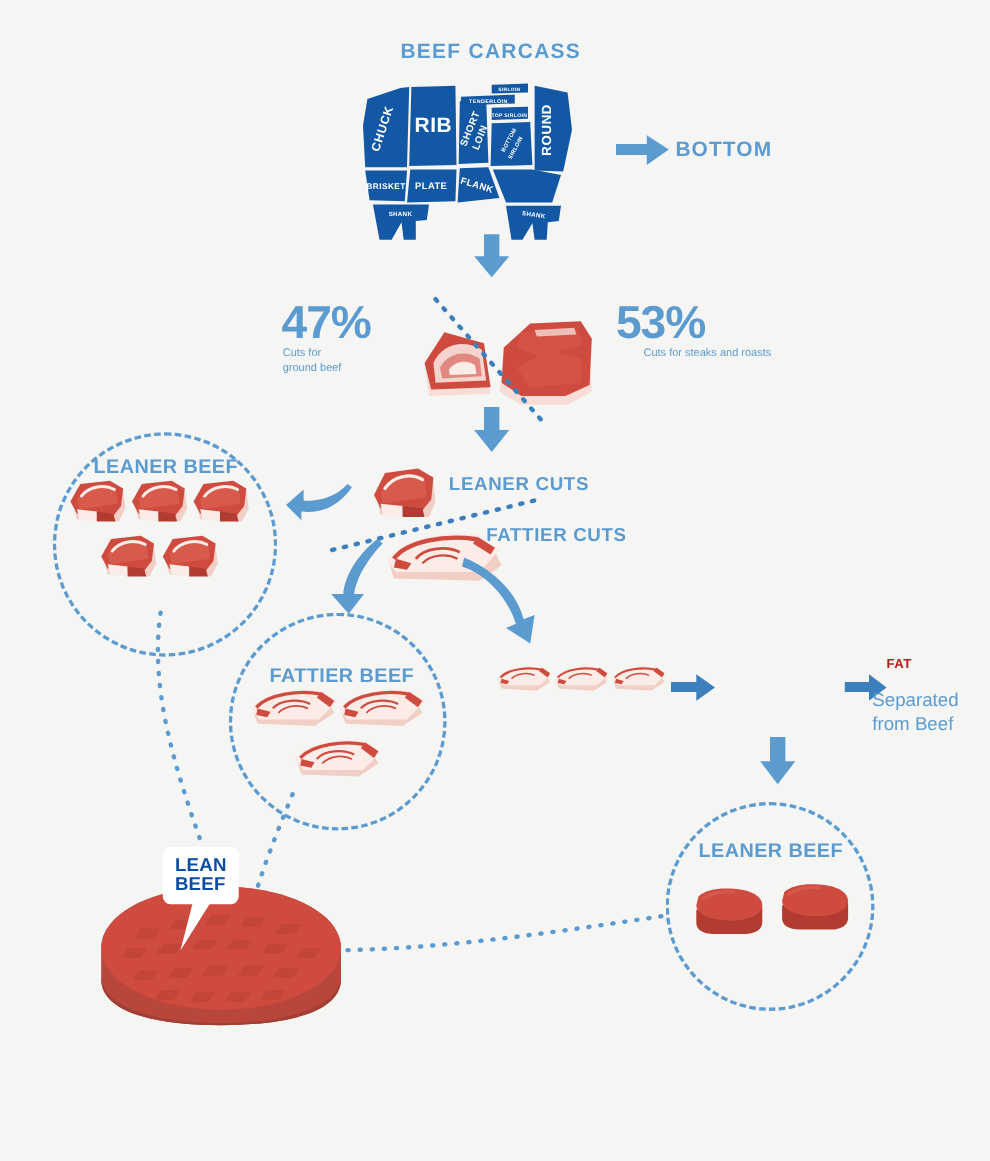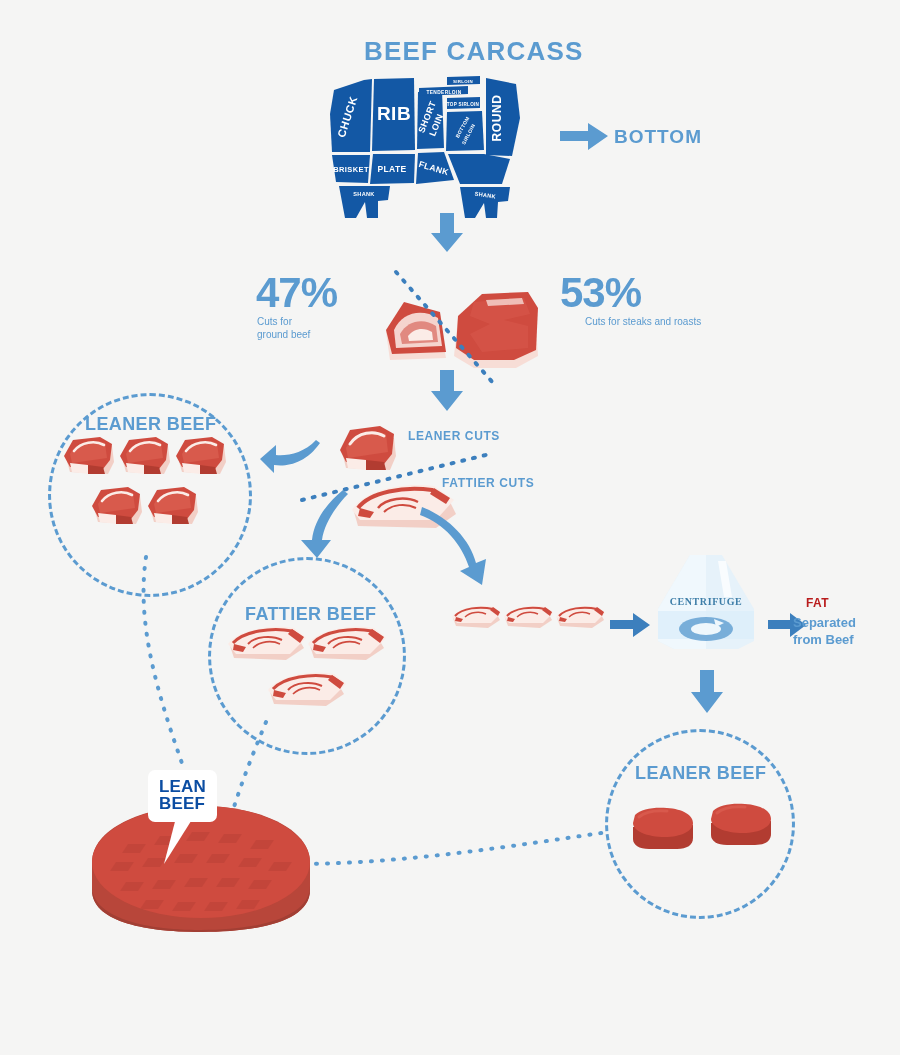--- a/index.html
+++ b/index.html
@@ -12,27 +12,27 @@
   }
   #stage{position:absolute;inset:0;}
   .abs{position:absolute;}
   .lbl{
     color:#5b9bd0;
     font-weight:bold;
     letter-spacing:.5px;
     white-space:pre;
     line-height:1.12;
   }
-  .title{font-size:26px;letter-spacing:1.2px;}
-  .cuts-lbl{font-size:12px;letter-spacing:.6px;}
+  .title{font-size:19px;letter-spacing:1.2px;}
+  .cuts-lbl{font-size:17px;letter-spacing:.6px;}
   .circle-lbl{font-size:18px;letter-spacing:.4px;}
   .pct{font-size:42px;font-weight:bold;color:#5b9bd0;line-height:1;letter-spacing:-1px;text-align:right;}
   .pct-sub{font-size:10px;color:#5b9bd0;font-weight:normal;line-height:1.25;letter-spacing:0;}
   .fat-lbl{font-size:12px;font-weight:bold;color:#b91c1c;letter-spacing:.4px;}
-  .fat-sub{font-size:13px;color:#5b9bd0;font-weight:bold;line-height:1.3;letter-spacing:0;}
+  .fat-sub{font-size:17px;color:#5b9bd0;font-weight:normal;line-height:1.3;letter-spacing:0;margin-top:11px;}
   .bones-lbl{font-size:19px;letter-spacing:1px;}
   .dcircle{
     border:3px dashed #5b9bd0;
     border-radius:50%;
     box-sizing:border-box;
   }
   .bubble{
     background:#ffffff;
     border-radius:7px;
     color:#0b4da2;
@@ -265,32 +265,20 @@
       <use href="#smallwedge" x="104" y="0"></use>
     </svg>
   </div>
 
   <div class="abs" style="left:610px;top:611px;">
     <svg width="42" height="28" viewBox="0 0 42 28">
       <path d="M0 9 L23 9 L23 2 L40 14 L23 26 L23 18 L0 18 Z" fill="#3c7fbd"></path>
     </svg>
   </div>
 
-  <div class="abs" style="left:654px;top:553px;">
-    <svg width="104" height="100" viewBox="0 0 104 100">
-      <path d="M36 2 L68 2 L100 56 L100 88 L84 96 L20 96 L4 88 L4 56 Z" fill="#e6f2fa"></path>
-      <path d="M36 2 L52 2 L52 96 L20 96 L4 88 L4 56 Z" fill="#f0f8fd"></path>
-      <path d="M4 58 L100 58 L100 86 L4 86 Z" fill="#dbeef9" opacity=".75"></path>
-      <path d="M64 8 L72 8 L78 44 L70 44 Z" fill="#ffffff" opacity=".75"></path>
-      <ellipse cx="52" cy="76" rx="27" ry="12" fill="#5b9bd0" opacity=".78"></ellipse>
-      <ellipse cx="52" cy="76" rx="15" ry="6" fill="#eef7fc"></ellipse>
-      <path d="M60 66 L70 70 L62 74 Z" fill="#eef7fc"></path>
-      <text x="52" y="52" text-anchor="middle" font-family="'Liberation Serif', serif" font-size="10" font-weight="bold" fill="#3e7ea8" letter-spacing="0.6">CENTRIFUGE</text>
-    </svg>
-  </div>
 
   <div class="abs" style="left:768px;top:611px;">
     <svg width="40" height="28" viewBox="0 0 40 28">
       <path d="M0 9 L22 9 L22 2 L38 14 L22 26 L22 18 L0 18 Z" fill="#3c7fbd"></path>
     </svg>
   </div>
   <div class="abs fat-lbl" style="left:806px;top:596px;">FAT</div>
   <div class="abs fat-sub" style="left:793px;top:615px;white-space:pre-line;">Separated
 from Beef</div>
 

